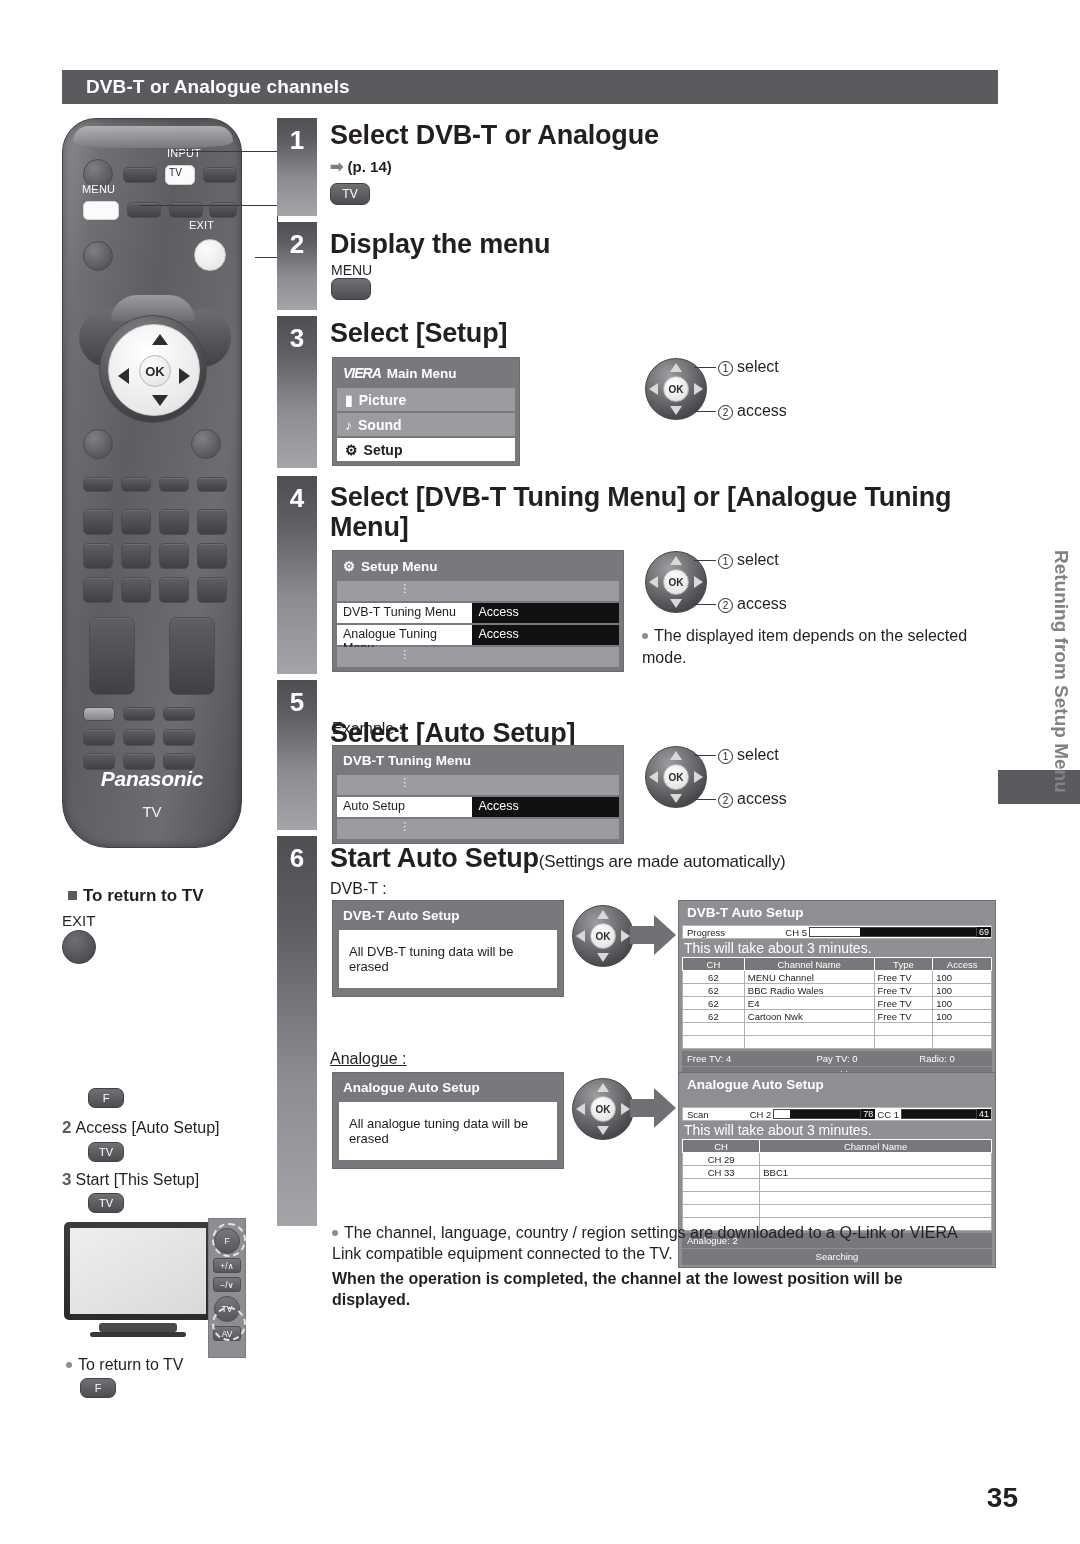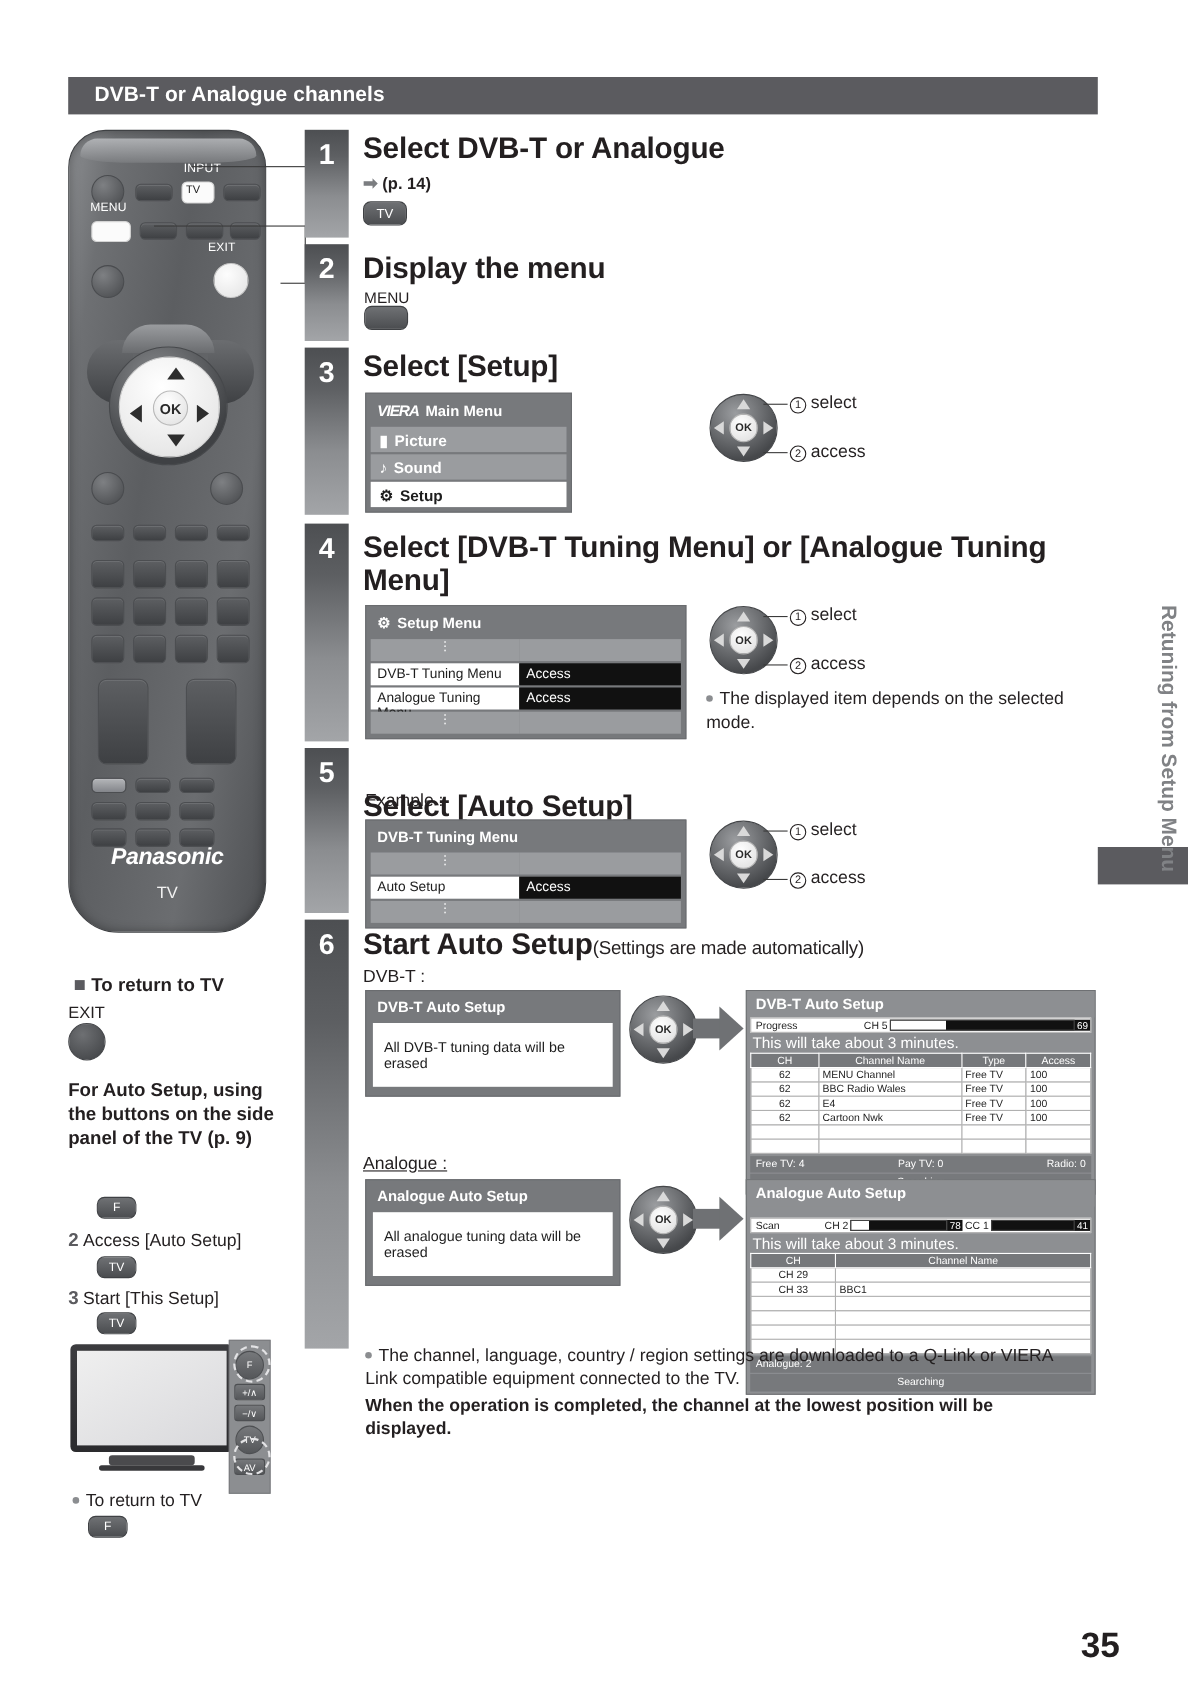--- a/index.html
+++ b/index.html
@@ -179,21 +179,21 @@
   .meter .fill { background:#ffffff; }
   .meter-val { font-size:9px; padding:0 2px; color:#fff; background:#111; }
   .note-line { color:#ffffff; font-size:14px; padding:1px 5px; }
   table.osdtbl { width:calc(100% - 6px); margin:0 3px; border-collapse:collapse; font-size:9.5px; }
   table.osdtbl th { background:#76787b; color:#ffffff; font-weight:normal; height:13px; border:1px solid #ffffff; }
   table.osdtbl td { background:#ffffff; color:#1d1d1d; height:13px; border:1px solid #b0b0b0; padding:0 3px; }
   table.osdtbl td.c { text-align:center; }
   .foot-row { display:flex; color:#ffffff; font-size:9.5px; padding:2px 5px; background:#77797c; margin:2px 3px 0; }
   .foot-row span { flex:1; }
   .foot-row span.c { text-align:center; }
-  .foot-row span.r { text-align:right; }
+  .foot-row span.r { text-align:center; }
   .searching { background:#77797c; color:#ffffff; font-size:9.5px; text-align:center; padding:2px 0 3px; margin:1px 3px 2px; }
 
   
   .blk-title { position:absolute; font-size:17px; font-weight:bold; color:#231f20; }
   .sq { display:inline-block; width:9px; height:9px; background:#5b5b5f; margin-right:6px; vertical-align:1px;}
   .bullet-dot { display:inline-block; width:6px; height:6px; border-radius:50%; background:#8b8d90; margin-right:6px; vertical-align:2px;}
   .numlist { position:absolute; font-size:16px; color:#231f20; }
   .numlist .n { font-weight:bold; color:#5b5b5f; font-size:17px; margin-right:4px; }
 
   
@@ -214,21 +214,21 @@
   
   .sidetab {
     position:absolute; right:0; top:770px; width:82px; height:34px; background:#5b5b5f;
   }
   .sidetab-text {
     position:absolute; right:8px; top:820px; width:270px;
     transform: rotate(90deg); transform-origin: right top;
     font-size:19px; font-weight:bold; color:#808285; white-space:nowrap;
   }
 
-  .pagenum { position:absolute; right:62px; bottom:30px; font-size:32px; font-weight:bold; color:#231f20;}
+  .pagenum { position:absolute; right:62px; bottom:30px; font-size:28px; font-weight:bold; color:#231f20;}
 
   .foot-note { position:absolute; font-size:16px; color:#231f20; line-height:1.32; }
   .foot-note.bold { font-weight:bold; }
 </style>
 </head>
 <body>
 
 <div class="page">
 
   <div class="section-bar">
@@ -636,21 +636,20 @@
     <span class="bullet-dot"></span><span>The channel, language, country / region settings are downloaded to a Q-Link or VIERA Link compatible equipment connected to the TV.</span>
   </div>
   <div class="foot-note bold" style="left:332px; top:1268px; width:620px;">When the operation is completed, the channel at the lowest position will be displayed.</div>
 
   <div class="blk-title" style="left:68px; top:886px;">
     <span class="sq"></span><span>To return to TV</span>
   </div>
   <div class="sub-txt" style="left:62px; top:912px; font-size:15px;">EXIT</div>
   <div style="position:absolute; left:62px; top:930px; width:34px; height:34px; border-radius:50%; background:radial-gradient(circle at 38% 30%, #6e7073, #3e4043); border:1px solid #45474a;"></div>
 
-  <div class="blk-title" style="left:62px; top:980px; width:200px; line-height:1.30;">For Auto Setup, using the buttons on the side panel of the TV (p. 9)</div>
 
   <div style="position:absolute; left:88px; top:1088px;">
     <span class="keybadge" style="min-width:36px; height:20px; font-size:11px;">F</span>
   </div>
 
   <div class="numlist" style="left:62px; top:1118px;">
     <span class="n">2</span><span>Access [Auto Setup]</span>
   </div>
   <div style="position:absolute; left:88px; top:1142px;">
     <span class="keybadge" style="min-width:36px; height:20px; font-size:11px;">TV</span>

